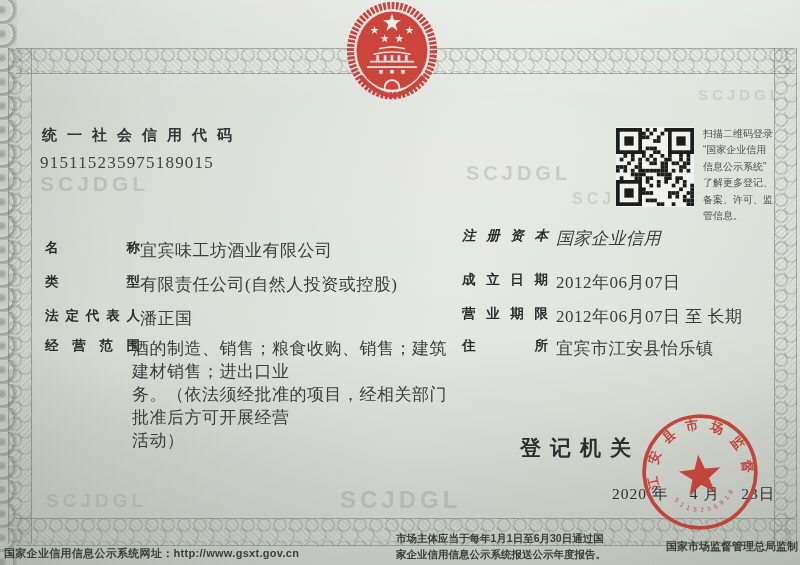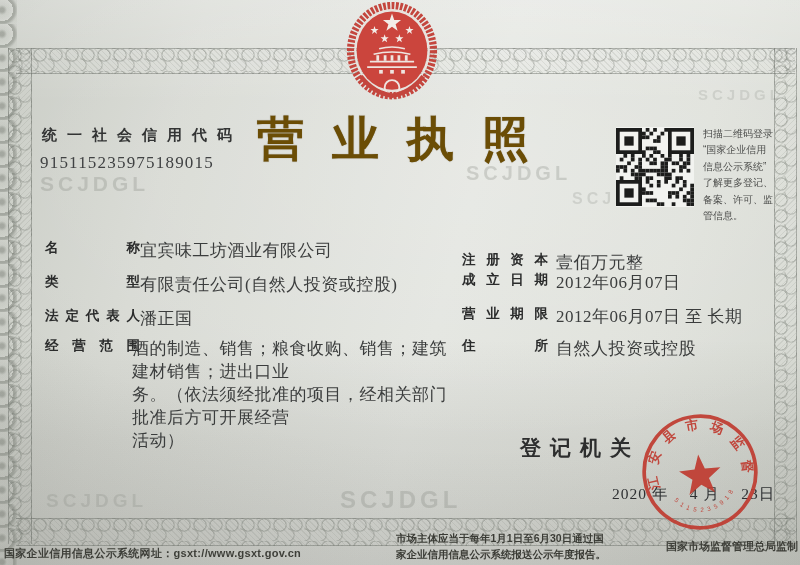--- a/index.html
+++ b/index.html
@@ -91,22 +91,20 @@
           <rect x="60" y="73" width="4" height="4"></rect>
       </g>
       <circle cx="50" cy="92" r="8" fill="none" stroke="#efe5e0" stroke-width="2"></circle>
       <path d="M16,80 Q30,98 50,101 Q70,98 84,80" fill="none" stroke="#c4463e" stroke-width="5"></path>
     </svg>
   </div>
 
   <div class="abs" style="left:42px;top:126px;font-family:'Liberation Sans',sans-serif;font-weight:700;font-size:15px;letter-spacing:10px;color:#333434;text-align:right;">统一社会信用代码</div>
   <div class="abs" style="left:40px;top:153px;font-size:17px;letter-spacing:1.2px;color:#404243;">915115235975189015</div>
 
-  <div class="abs" style="left:400px;top:108px;transform:translateX(-50%);font-size:47px;font-weight:700;color:#6b4d05;
-              letter-spacing:28px;margin-right:-28px;text-shadow:0 0 1px rgba(60,40,0,.55);white-space:nowrap;padding-left:14px;">营业执照</div>
 
   <div class="abs" style="left:616px;top:127px;width:78px;height:80px;">
     <svg width="78" height="80" viewBox="0 0 84 84" style="background:#f2f3f0;">
       <g id="qrm" fill="#1c1d1c">
           <rect x="32" y="0" width="4" height="4"></rect>
           <rect x="40" y="0" width="4" height="4"></rect>
           <rect x="52" y="0" width="4" height="4"></rect>
           <rect x="28" y="4" width="4" height="4"></rect>
           <rect x="36" y="4" width="4" height="4"></rect>
           <rect x="48" y="4" width="4" height="4"></rect>
@@ -256,35 +254,35 @@
     <span class="label" style="width:95px;">法定代表人</span>
     <span class="value" style="position:absolute;left:95px;top:1px;white-space:nowrap;">潘正国</span>
   </div>
   <div class="abs" style="left:45px;top:336px;">
     <span class="label" style="width:95px;">经营范围</span>
     <span class="value" style="position:absolute;left:87px;top:1px;width:322px;font-size:17px;line-height:23px;white-space:pre-line;">酒的制造、销售；粮食收购、销售；建筑建材销售；进出口业
 务。（依法须经批准的项目，经相关部门批准后方可开展经营
 活动）</span>
   </div>
 
-  <div class="abs" style="left:462px;top:250px;">
+  <div class="abs" style="left:462px;top:226px;font-style:italic;">
     <span class="label" style="width:86px;">注册资本</span>
-    <span class="value" style="position:absolute;left:94px;top:1px;white-space:nowrap;">壹佰万元整</span>
+    <span class="value" style="position:absolute;left:94px;top:1px;white-space:nowrap;">国家企业信用</span>
   </div>
   <div class="abs" style="left:462px;top:270px;">
     <span class="label" style="width:86px;">成立日期</span>
     <span class="value" style="position:absolute;left:94px;top:1px;white-space:nowrap;">2012年06月07日</span>
   </div>
   <div class="abs" style="left:462px;top:304px;">
     <span class="label" style="width:86px;">营业期限</span>
     <span class="value" style="position:absolute;left:94px;top:1px;white-space:nowrap;">2012年06月07日 至 长期</span>
   </div>
   <div class="abs" style="left:462px;top:336px;">
     <span class="label" style="width:86px;">住所</span>
-    <span class="value" style="position:absolute;left:94px;top:1px;white-space:nowrap;">自然人投资或控股</span>
+    <span class="value" style="position:absolute;left:94px;top:1px;white-space:nowrap;">宜宾市江安县怡乐镇</span>
   </div>
 
   <div class="abs" style="left:520px;top:434px;font-family:'Liberation Sans',sans-serif;font-weight:700;font-size:21px;letter-spacing:9px;color:#2d2e2e;">登记机关</div>
   <div class="abs" style="left:612px;top:484px;font-size:15.5px;color:#2e3032;white-space:nowrap;letter-spacing:1px;">2020 年　 4 月　 23日</div>
 
   <div class="abs" style="left:638px;top:410px;width:124px;height:124px;transform:rotate(-6deg);">
     <svg class="seal-svg" width="124" height="124" viewBox="0 0 120 120">
       <defs>
         <path id="sealArc" d="M 19.5,71.5 A 42,42 0 1 1 100.5,71.5"></path>
         <path id="sealArcBottom" d="M 28,78 A 35,35 0 0 0 92,78"></path>
@@ -293,18 +291,18 @@
       <path transform="translate(60,64) scale(2.35)" fill="#bf3a2f" d="M0,-9 L2.12,-2.91 L8.56,-2.78 L3.42,1.11 L5.29,7.28 L0,3.6 L-5.29,7.28 L-3.42,1.11 L-8.56,-2.78 L-2.12,-2.91 Z"></path>
       <text font-size="12.5" fill="#bf3a2f" font-family="'Liberation Sans',sans-serif" font-weight="700">
         <textPath href="#sealArc" startOffset="0" textLength="216" lengthAdjust="spacing">江安县市场监督管理局</textPath>
       </text>
       <text font-size="6" fill="#bf3a2f" font-family="'Liberation Sans',sans-serif">
         <textPath href="#sealArcBottom" startOffset="8" textLength="90" lengthAdjust="spacing">5115235918249</textPath>
       </text>
     </svg>
   </div>
 
-  <div class="abs" style="left:4px;top:546px;font-family:'Liberation Sans',sans-serif;font-weight:700;font-size:11px;color:#3e3f39;letter-spacing:.3px;">国家企业信用信息公示系统网址：gsxt://www.gsxt.gov.cn</div>
+  <div class="abs" style="left:4px;top:546px;font-family:'Liberation Sans',sans-serif;font-weight:700;font-size:11px;color:#3e3f39;letter-spacing:.3px;">国家企业信用信息公示系统网址：http://www.gsxt.gov.cn</div>
   <div class="abs" style="left:396px;top:531px;font-family:'Liberation Sans',sans-serif;font-weight:700;font-size:10.5px;line-height:15.5px;color:#3a3b35;white-space:pre-line;">市场主体应当于每年1月1日至6月30日通过国
 家企业信用信息公示系统报送公示年度报告。</div>
   <div class="abs" style="left:666px;top:539px;font-family:'Liberation Sans',sans-serif;font-weight:700;font-size:11px;color:#3e3f39;">国家市场监督管理总局监制</div>
 
 </div>
 
 </body></html>

